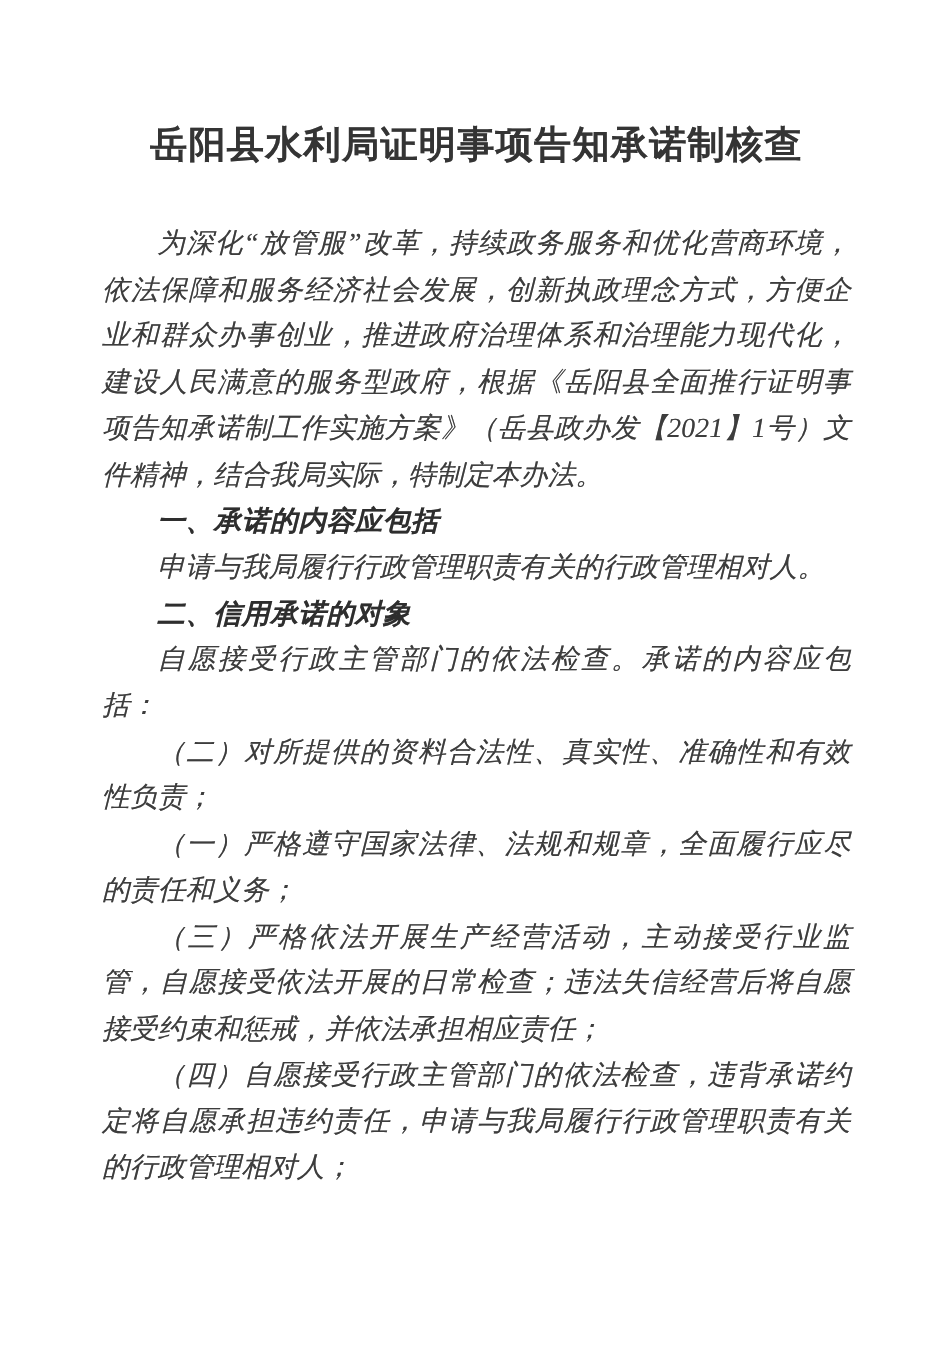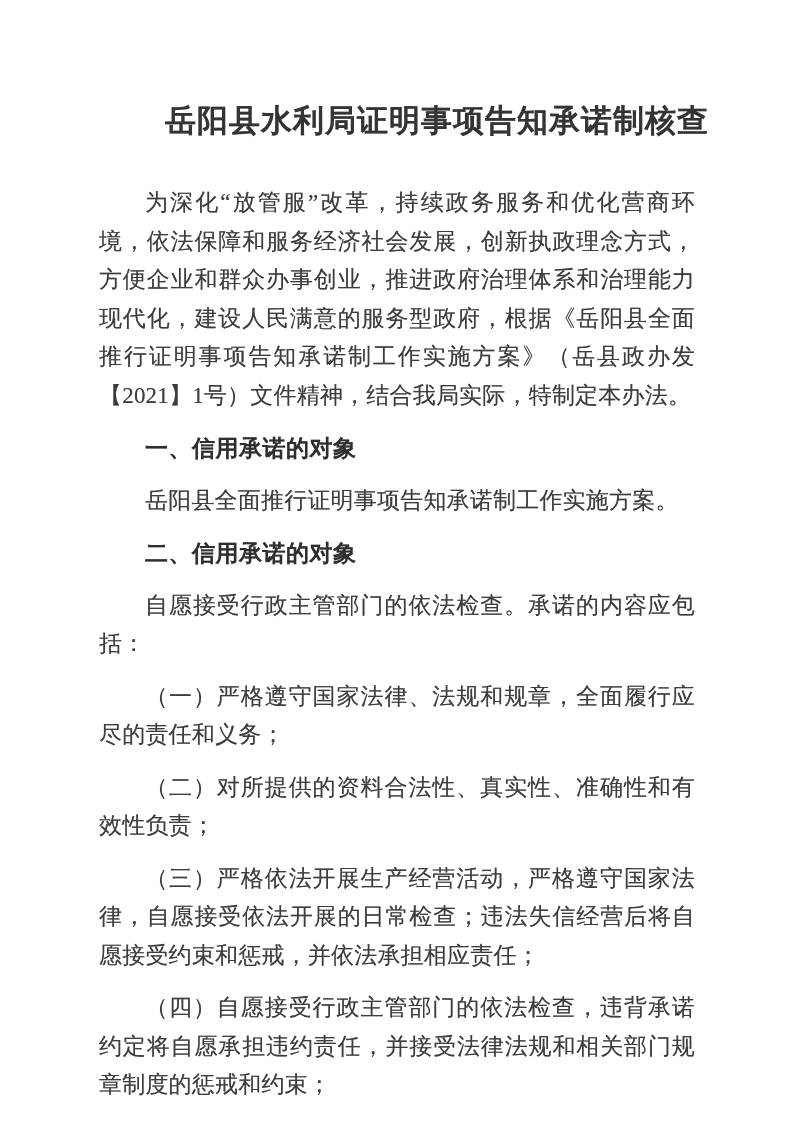--- a/index.html
+++ b/index.html
@@ -14,58 +14,59 @@
     margin: 0 auto;
     background: #ffffff;
     box-sizing: border-box;
     padding: 98px 84px 0 85px;
     overflow: hidden;
     font-family: "Liberation Serif", "DejaVu Serif", serif;
     color: #3d3d3d;
     text-shadow: 0 0 0.5px rgba(70,70,70,0.55);
   }
   .doc-title {
-    text-align: right;
+    text-align: center;
     font-size: 31px;
     line-height: 46px;
     font-weight: 600;
     letter-spacing: 1px;
     color: #343434;
   }
   .doc-body {
     margin-top: 40px;
     font-size: 23px;
     line-height: 38.5px;
     text-align: justify;
     letter-spacing: 0.2px;
   }
   .doc-body p {
-    margin: 14px;
+    margin: 0;
     padding: 0;
     text-indent: 2em;
+    font-style: italic;
   }
   .doc-body p.heading {
     font-family: "Liberation Sans", "DejaVu Sans", sans-serif;
     font-weight: bold;
     color: #2e2e2e;
     letter-spacing: 0.5px;
   }
 </style>
 </head>
 <body>
 
 <div class="page">
   <div class="doc-title">
     <div>岳阳县水利局证明事项告知承诺制核查</div>
   </div>
 
   <div class="doc-body">
     <p class="para">为深化“放管服”改革，持续政务服务和优化营商环境，依法保障和服务经济社会发展，创新执政理念方式，方便企业和群众办事创业，推进政府治理体系和治理能力现代化，建设人民满意的服务型政府，根据《岳阳县全面推行证明事项告知承诺制工作实施方案》（岳县政办发【2021】1号）文件精神，结合我局实际，特制定本办法。</p>
-    <p class="para heading">一、信用承诺的对象</p>
-    <p class="para">岳阳县全面推行证明事项告知承诺制工作实施方案。</p>
+    <p class="para heading">一、承诺的内容应包括</p>
+    <p class="para">申请与我局履行行政管理职责有关的行政管理相对人。</p>
     <p class="para heading">二、信用承诺的对象</p>
     <p class="para">自愿接受行政主管部门的依法检查。承诺的内容应包括：</p>
+    <p class="para">（二）对所提供的资料合法性、真实性、准确性和有效性负责；</p>
     <p class="para">（一）严格遵守国家法律、法规和规章，全面履行应尽的责任和义务；</p>
-    <p class="para">（二）对所提供的资料合法性、真实性、准确性和有效性负责；</p>
-    <p class="para">（三）严格依法开展生产经营活动，严格遵守国家法律，自愿接受依法开展的日常检查；违法失信经营后将自愿接受约束和惩戒，并依法承担相应责任；</p>
-    <p class="para">（四）自愿接受行政主管部门的依法检查，违背承诺约定将自愿承担违约责任，并接受法律法规和相关部门规章制度的惩戒和约束；</p>
+    <p class="para">（三）严格依法开展生产经营活动，主动接受行业监管，自愿接受依法开展的日常检查；违法失信经营后将自愿接受约束和惩戒，并依法承担相应责任；</p>
+    <p class="para">（四）自愿接受行政主管部门的依法检查，违背承诺约定将自愿承担违约责任，申请与我局履行行政管理职责有关的行政管理相对人；</p>
   </div>
 </div>
 
 </body></html>

